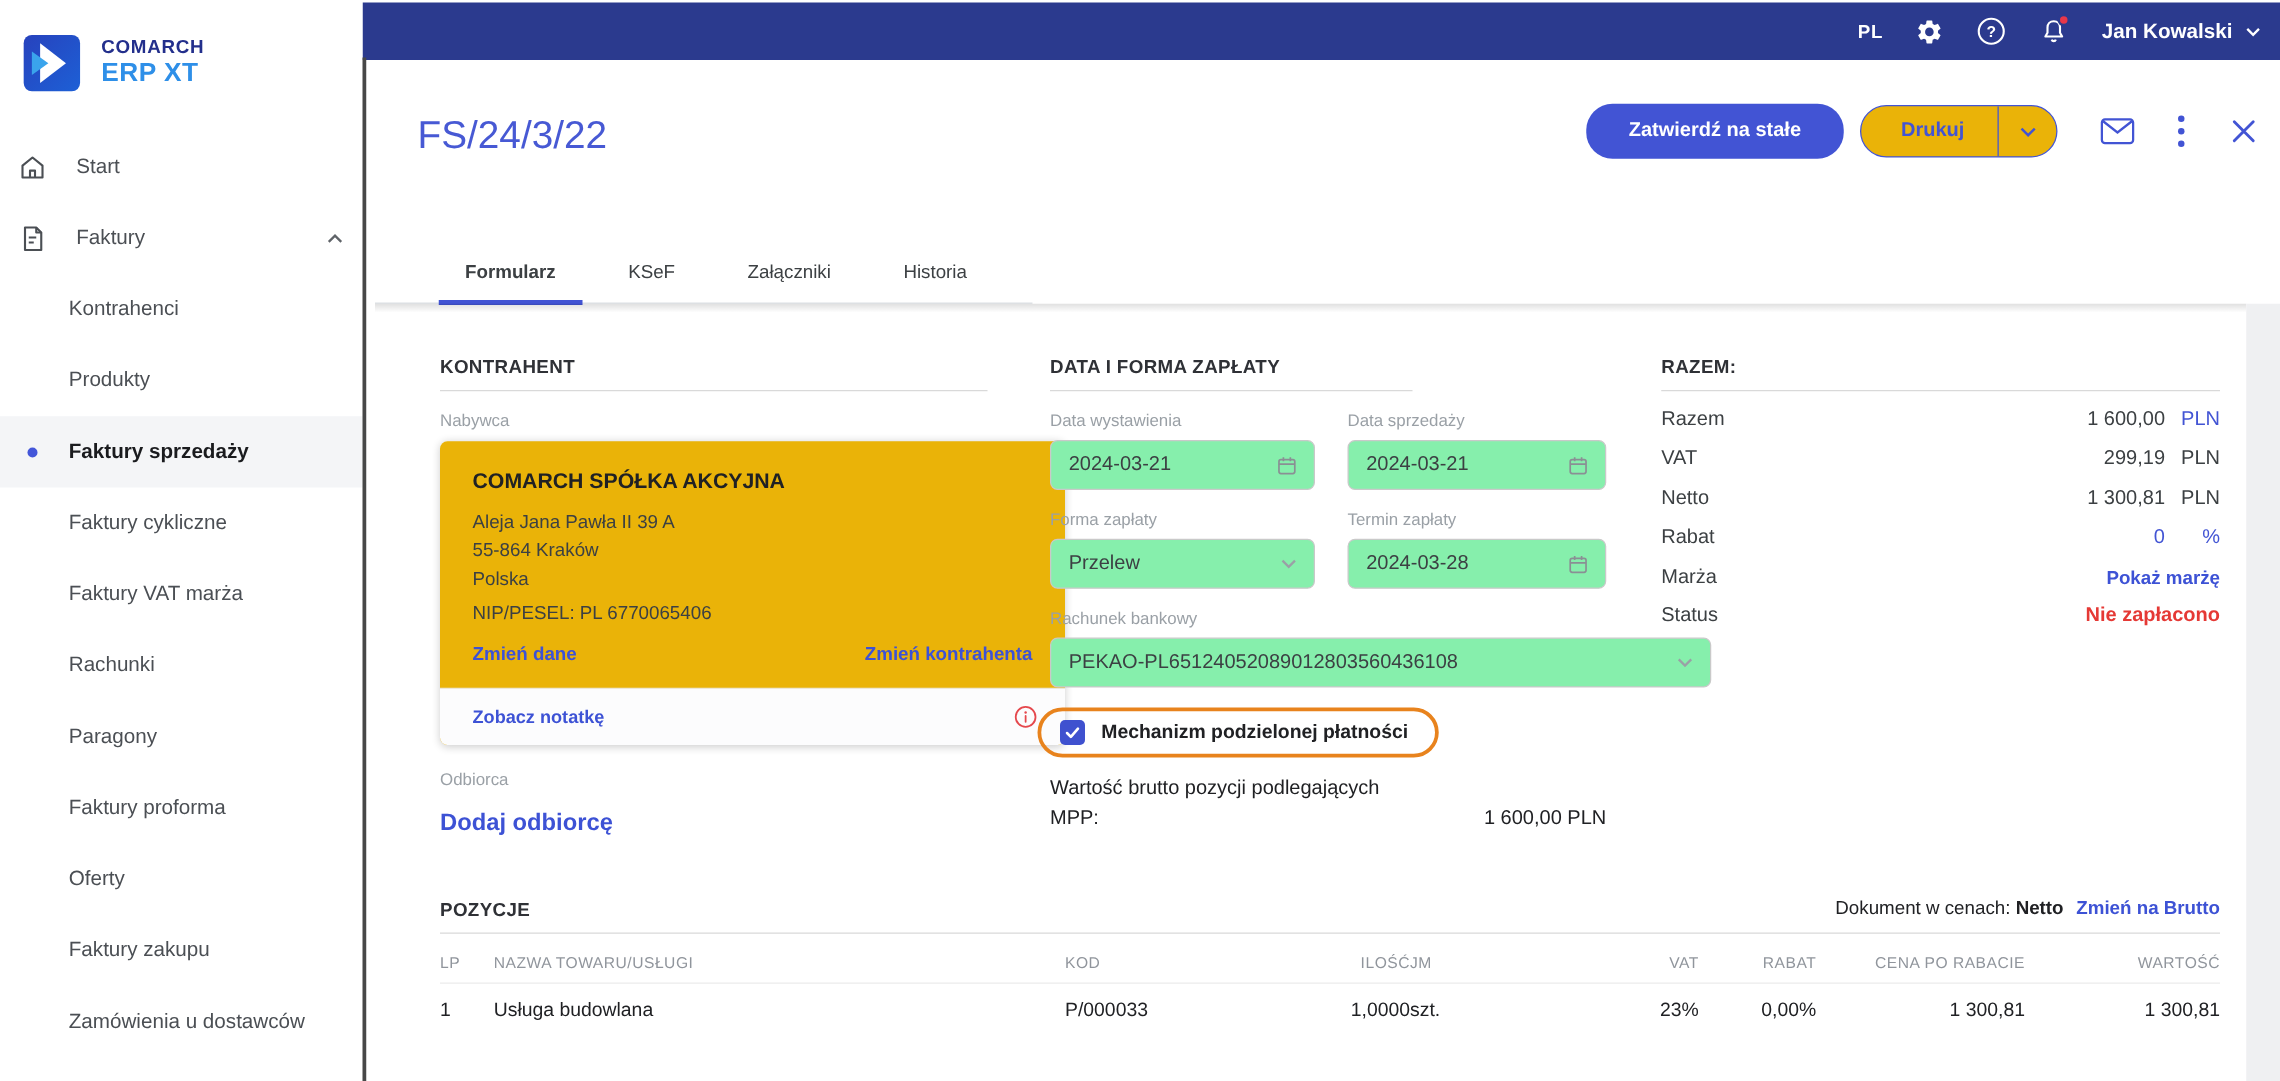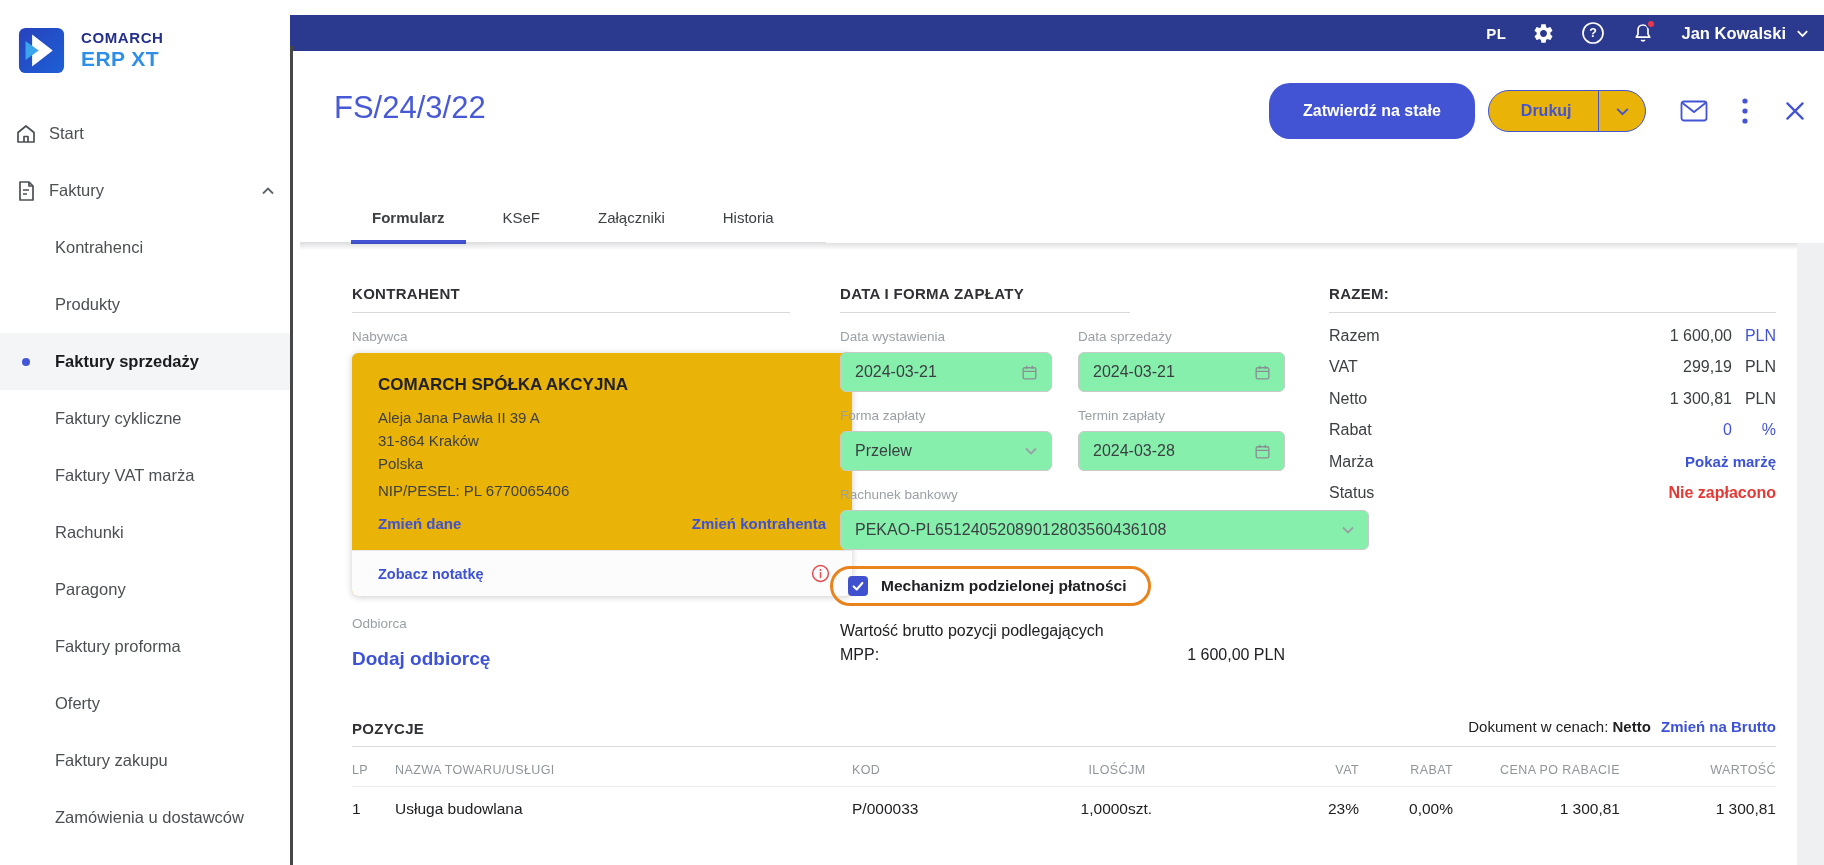--- a/index.html
+++ b/index.html
@@ -8,45 +8,45 @@
   .page { position:relative; width:1824px; height:865px; background:#fff; }
 
   
   .sidebar { position:absolute; left:0; top:0; width:290px; height:865px; background:#fff; z-index:5; }
   .logo { display:flex; align-items:center; gap:16px; padding:18px 0 0 18px; height:82px; }
   .logo-text .brand { font-size:15px; font-weight:bold; color:#232f8c; letter-spacing:.6px; }
   .logo-text .product { font-size:21px; font-weight:bold; color:#2e8fe8; letter-spacing:.4px; margin-top:1px; }
   .menu { position:absolute; top:105px; left:0; right:0; }
   .menu-item { position:relative; height:57px; display:flex; align-items:center; padding-left:55px;
                font-size:16.5px; color:#4b4f54; cursor:pointer; }
-  .menu-item.top { padding-left:14px; gap:11px; }
+  .menu-item.top { padding-left:14px; gap:23px; }
   .menu-item .chev { margin-left:auto; margin-right:14px; }
   .menu-item.active { background:#f4f5f7; color:#1a1b1e; font-weight:bold; }
   .menu-item.active::before { content:""; position:absolute; left:22px; top:50%; margin-top:-4px;
                width:8px; height:8px; border-radius:50%; background:#4356d9; }
 
   
   .divider-line { position:absolute; left:290px; top:46px; width:3px; height:819px; background:#474747; z-index:6; }
 
   
-  .topbar { position:absolute; left:290px; right:0; top:15px; height:36px; background:#2b3a8e;
+  .topbar { position:absolute; left:290px; right:0; top:2px; height:46px; background:#2b3a8e;
             display:flex; align-items:center; justify-content:flex-end; gap:26px; padding-right:14px; z-index:4; }
   .topbar .lang { color:#fff; font-size:15px; font-weight:bold; letter-spacing:.5px; }
   .icon-btn { display:flex; align-items:center; justify-content:center; cursor:pointer; background:none; border:none; }
   .bell-wrap { position:relative; }
   .bell-dot { position:absolute; right:-1px; top:-2px; width:10px; height:10px; border-radius:50%;
               background:#e8374a; border:2px solid #2b3a8e; }
   .user { display:flex; align-items:center; gap:9px; color:#fff; font-size:16.5px; font-weight:bold; cursor:pointer; }
 
   
   .content { position:absolute; left:293px; top:46px; right:0; bottom:0; background:#fff; }
   .page-header { position:relative; height:110px; }
   .page-title { position:absolute; left:41px; top:44px; font-size:31px; font-weight:400; color:#4759d4; }
   .actions { position:absolute; right:16px; top:37px; display:flex; align-items:center; }
-  .btn-primary { height:56px; padding:0 34px; border:none; border-radius:21px; background:#4254d4;
+  .btn-primary { height:44px; padding:0 34px; border:none; border-radius:21px; background:#4254d4;
                  color:#fff; font-size:16px; font-weight:bold; font-family:inherit; cursor:pointer; }
   .btn-split { height:42px; margin-left:13px; border:1.5px solid #4254d4; border-radius:21px;
                display:flex; align-items:center; overflow:hidden; cursor:pointer; background:#eab308; }
   .btn-split .lbl { padding:0 26px 0 32px; color:#4254d4; font-size:16px; font-weight:bold; }
   .btn-split .sep { width:1.5px; align-self:stretch; background:#4254d4; }
   .btn-split .arrow { width:46px; display:flex; align-items:center; justify-content:center; }
   .hdr-ico { margin-left:34px; }
 
   
   .tabs { position:absolute; left:7px; top:149px; width:526px; height:48px; display:flex; align-items:flex-end;
@@ -94,21 +94,21 @@
   .w1 { width:212px; } .w2 { width:207px; } .wfull { width:529px; }
   .mpp { display:inline-flex; align-items:center; gap:13px; margin:16px 0 0 -10px;
          border:3.5px solid #e8831d; border-radius:22px; padding:7px 22px 7px 15px; }
   .checkbox { width:20px; height:20px; border-radius:4px; background:#3f51cf; display:flex;
               align-items:center; justify-content:center; cursor:pointer; }
   .mpp-label { font-size:15.5px; font-weight:bold; color:#202124; white-space:nowrap; }
   .gross { margin-top:13px; font-size:16px; color:#202124; line-height:24px; }
   .gross-row { display:flex; justify-content:space-between; }
 
   
-  .tot-row { display:flex; align-items:flex-start; margin-top:13.5px; font-size:16px; color:#3c4043; }
+  .tot-row { display:flex; align-items:flex-end; margin-top:13.5px; font-size:16px; color:#3c4043; }
   .tot-row .t-label { flex:1; }
   .tot-row .t-amount { text-align:right; }
   .tot-row .t-unit { width:44px; text-align:right; }
   .blue { color:#4254d4; }
   .red { color:#e53935; font-weight:bold; }
 
   
   .positions { position:absolute; left:59px; top:672px; width:1424px; }
   .pos-head { display:flex; justify-content:space-between; align-items:flex-end;
               border-bottom:1px solid #d9d9d9; padding-bottom:9px; }
@@ -274,21 +274,21 @@
     <div class="tabs-shadow"></div>
     <div class="right-strip"></div>
 
     <section class="sec col-kontrahent">
       <div class="sec-head">KONTRAHENT</div>
       <div class="field-label">Nabywca</div>
       <div class="contact-card">
         <div class="cc-body">
           <div class="cc-name">COMARCH SPÓŁKA AKCYJNA</div>
           <div class="cc-line first">Aleja Jana Pawła II 39 A</div>
-          <div class="cc-line">31-864 Kraków</div>
+          <div class="cc-line">55-864 Kraków</div>
           <div class="cc-line">Polska</div>
           <div class="cc-nip">NIP/PESEL: PL 6770065406</div>
           <div class="cc-links">
             <a class="link">Zmień dane</a>
             <a class="link">Zmień kontrahenta</a>
           </div>
         </div>
         <div class="cc-footer">
           <a class="link">Zobacz notatkę</a>
           <svg width="19" height="19" viewBox="0 0 24 24">

